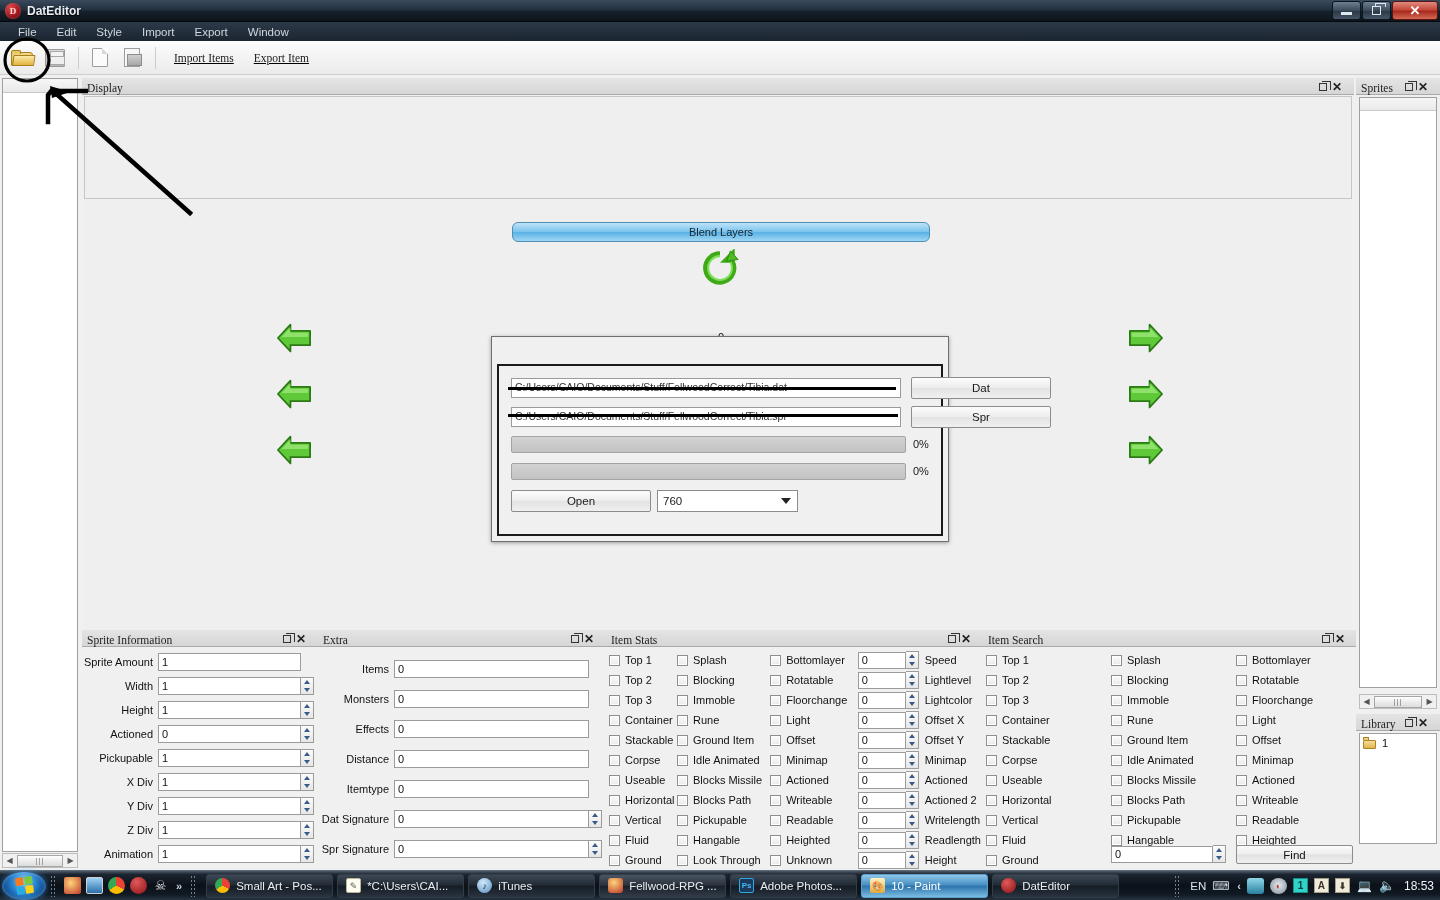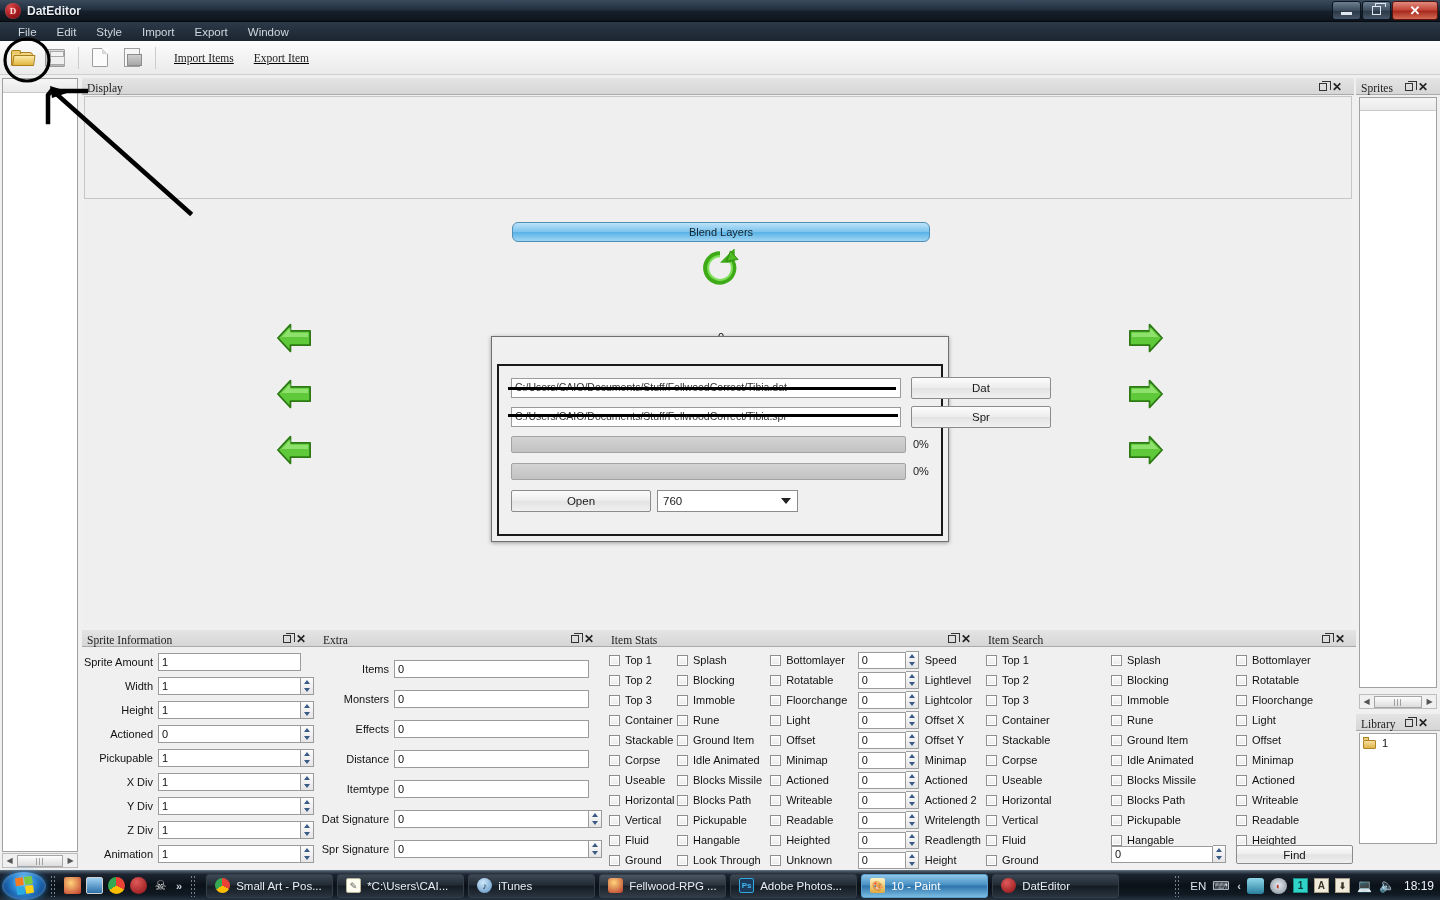--- a/index.html
+++ b/index.html
@@ -1198,17 +1198,17 @@
       <span>EN</span>
       <span class="tray-ic" style="color:#cfd8e0;font-size:12px;">⌨</span>
       <span class="chev">‹</span>
       <span class="tray-ic" style="background:linear-gradient(180deg,#8fd7ea,#2a7f9e);border-radius:3px;"></span>
       <span class="tray-ic" style="background:radial-gradient(circle at 50% 45%,#e8edf2,#7c8894);border-radius:50%;color:#c0392b;font-size:9px;">◐</span>
       <span class="sq" style="background:#2fd3c8;border-color:#1b8f88;color:#083c39;">1</span>
       <span class="sq" style="background:#efeadc;border-color:#a89f88;color:#3c3426;">A</span>
       <span class="sq" style="background:#efeadc;border-color:#a89f88;color:#3c3426;font-size:9px;">⬇</span>
       <span class="tray-ic" style="color:#9fd0f0;font-size:12px;">💻</span>
       <span class="tray-ic" style="color:#dfe8f0;font-size:13px;">🔈</span>
-      <span class="clock">18:19</span>
+      <span class="clock">18:53</span>
     </div>
   </div>
 
 </div>
 
 </body></html>

